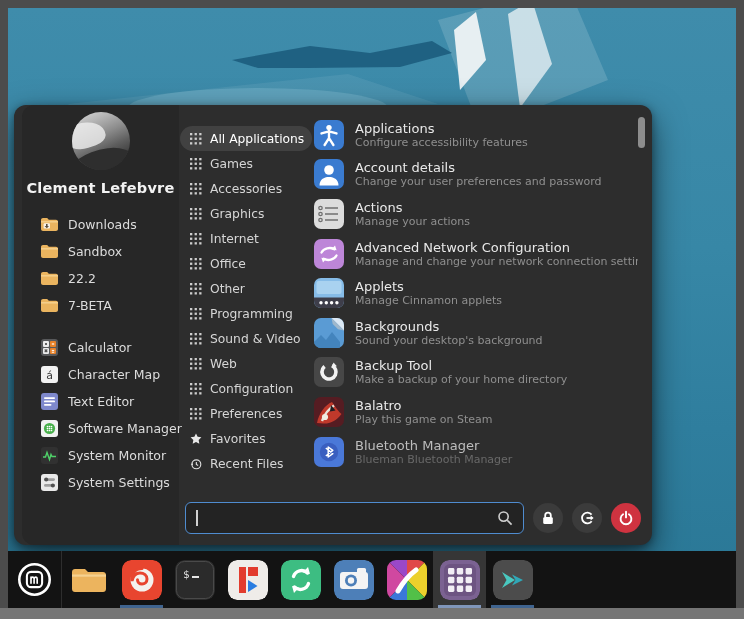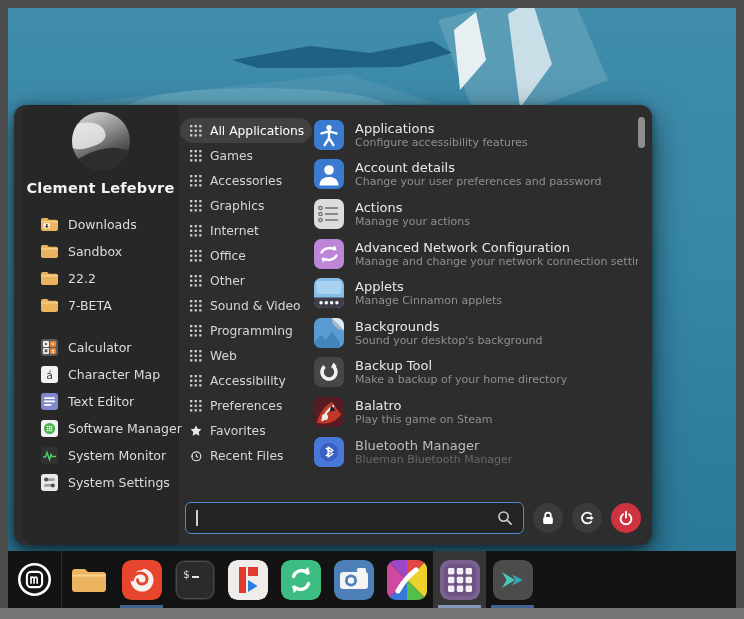--- a/index.html
+++ b/index.html
@@ -28,21 +28,21 @@
   .username { margin-top:10px; text-align:center; color:#f2f2f2; font-size:14.5px; font-weight:bold; letter-spacing:.2px; }
 
   .side-group { list-style:none; margin-top:15px; }
   .side-row { height:27px; display:flex; align-items:center; gap:10px; padding-left:19px; cursor:default; }
   .side-ic { width:17px; height:17px; flex:0 0 17px; display:grid; place-items:center; }
   .side-ic svg { width:17px; height:17px; display:block; }
   .side-label { color:#dcdcdc; font-size:12.5px; white-space:nowrap; }
 
   .categories { position:absolute; left:166px; top:13px; width:132px; }
   .cat-row { height:25px; display:flex; align-items:center; gap:8px; padding:0 10px; border-radius:13px; }
-  .cat-row.active { background:#414141; }
+  .cat-row.active { background:#414141;margin-top:8px; }
   .cat-ic { width:12px; height:12px; flex:0 0 12px; display:grid; place-items:center; }
   .cat-ic svg { width:12px; height:12px; display:block; }
   .cat-label { color:#d6d6d6; font-size:12.3px; white-space:nowrap; }
   .cat-row.active .cat-label { color:#fff; }
 
   .apps { position:absolute; left:294px; top:10px; right:14px; height:382px; overflow:hidden; }
   .apps::after { content:""; position:absolute; left:0; right:0; bottom:0; height:30px;
     background:linear-gradient(180deg,rgba(45,45,45,0) 0%,rgba(45,45,45,.92) 80%,#2d2d2d 100%); pointer-events:none; }
   .app-row { height:39.6px; display:flex; align-items:center; gap:11px; padding-left:6px; }
   .app-ic { width:30px; height:30px; flex:0 0 30px; border-radius:7px; overflow:hidden; }
@@ -372,72 +372,72 @@
                 <rect x="4.6" width="2.3" height="2.3"></rect>
                 <rect x="9.2" width="2.3" height="2.3"></rect>
                 <rect y="4.6" width="2.3" height="2.3"></rect>
                 <rect x="4.6" y="4.6" width="2.3" height="2.3"></rect>
                 <rect x="9.2" y="4.6" width="2.3" height="2.3"></rect>
                 <rect y="9.2" width="2.3" height="2.3"></rect>
                 <rect x="4.6" y="9.2" width="2.3" height="2.3"></rect>
                 <rect x="9.2" y="9.2" width="2.3" height="2.3"></rect>
               </svg>
             </span>
+            <span class="cat-label">Programming</span>
+          </div>
+
+          <div class="cat-row">
+            <span class="cat-ic">
+              <svg viewBox="0 0 12 12" fill="#cdcdcd">
+                <rect width="2.3" height="2.3"></rect>
+                <rect x="4.6" width="2.3" height="2.3"></rect>
+                <rect x="9.2" width="2.3" height="2.3"></rect>
+                <rect y="4.6" width="2.3" height="2.3"></rect>
+                <rect x="4.6" y="4.6" width="2.3" height="2.3"></rect>
+                <rect x="9.2" y="4.6" width="2.3" height="2.3"></rect>
+                <rect y="9.2" width="2.3" height="2.3"></rect>
+                <rect x="4.6" y="9.2" width="2.3" height="2.3"></rect>
+                <rect x="9.2" y="9.2" width="2.3" height="2.3"></rect>
+              </svg>
+            </span>
             <span class="cat-label">Sound &amp; Video</span>
           </div>
 
           <div class="cat-row">
             <span class="cat-ic">
               <svg viewBox="0 0 12 12" fill="#cdcdcd">
                 <rect width="2.3" height="2.3"></rect>
                 <rect x="4.6" width="2.3" height="2.3"></rect>
                 <rect x="9.2" width="2.3" height="2.3"></rect>
                 <rect y="4.6" width="2.3" height="2.3"></rect>
                 <rect x="4.6" y="4.6" width="2.3" height="2.3"></rect>
                 <rect x="9.2" y="4.6" width="2.3" height="2.3"></rect>
                 <rect y="9.2" width="2.3" height="2.3"></rect>
                 <rect x="4.6" y="9.2" width="2.3" height="2.3"></rect>
                 <rect x="9.2" y="9.2" width="2.3" height="2.3"></rect>
               </svg>
             </span>
-            <span class="cat-label">Programming</span>
-          </div>
-
-          <div class="cat-row">
-            <span class="cat-ic">
-              <svg viewBox="0 0 12 12" fill="#cdcdcd">
-                <rect width="2.3" height="2.3"></rect>
-                <rect x="4.6" width="2.3" height="2.3"></rect>
-                <rect x="9.2" width="2.3" height="2.3"></rect>
-                <rect y="4.6" width="2.3" height="2.3"></rect>
-                <rect x="4.6" y="4.6" width="2.3" height="2.3"></rect>
-                <rect x="9.2" y="4.6" width="2.3" height="2.3"></rect>
-                <rect y="9.2" width="2.3" height="2.3"></rect>
-                <rect x="4.6" y="9.2" width="2.3" height="2.3"></rect>
-                <rect x="9.2" y="9.2" width="2.3" height="2.3"></rect>
-              </svg>
-            </span>
             <span class="cat-label">Web</span>
           </div>
 
           <div class="cat-row">
             <span class="cat-ic">
               <svg viewBox="0 0 12 12" fill="#cdcdcd">
                 <rect width="2.3" height="2.3"></rect>
                 <rect x="4.6" width="2.3" height="2.3"></rect>
                 <rect x="9.2" width="2.3" height="2.3"></rect>
                 <rect y="4.6" width="2.3" height="2.3"></rect>
                 <rect x="4.6" y="4.6" width="2.3" height="2.3"></rect>
                 <rect x="9.2" y="4.6" width="2.3" height="2.3"></rect>
                 <rect y="9.2" width="2.3" height="2.3"></rect>
                 <rect x="4.6" y="9.2" width="2.3" height="2.3"></rect>
                 <rect x="9.2" y="9.2" width="2.3" height="2.3"></rect>
               </svg>
             </span>
-            <span class="cat-label">Accessibility</span>
+            <span class="cat-label">Configuration</span>
           </div>
 
           <div class="cat-row">
             <span class="cat-ic">
               <svg viewBox="0 0 12 12" fill="#cdcdcd">
                 <rect width="2.3" height="2.3"></rect>
                 <rect x="4.6" width="2.3" height="2.3"></rect>
                 <rect x="9.2" width="2.3" height="2.3"></rect>
                 <rect y="4.6" width="2.3" height="2.3"></rect>
                 <rect x="4.6" y="4.6" width="2.3" height="2.3"></rect>

